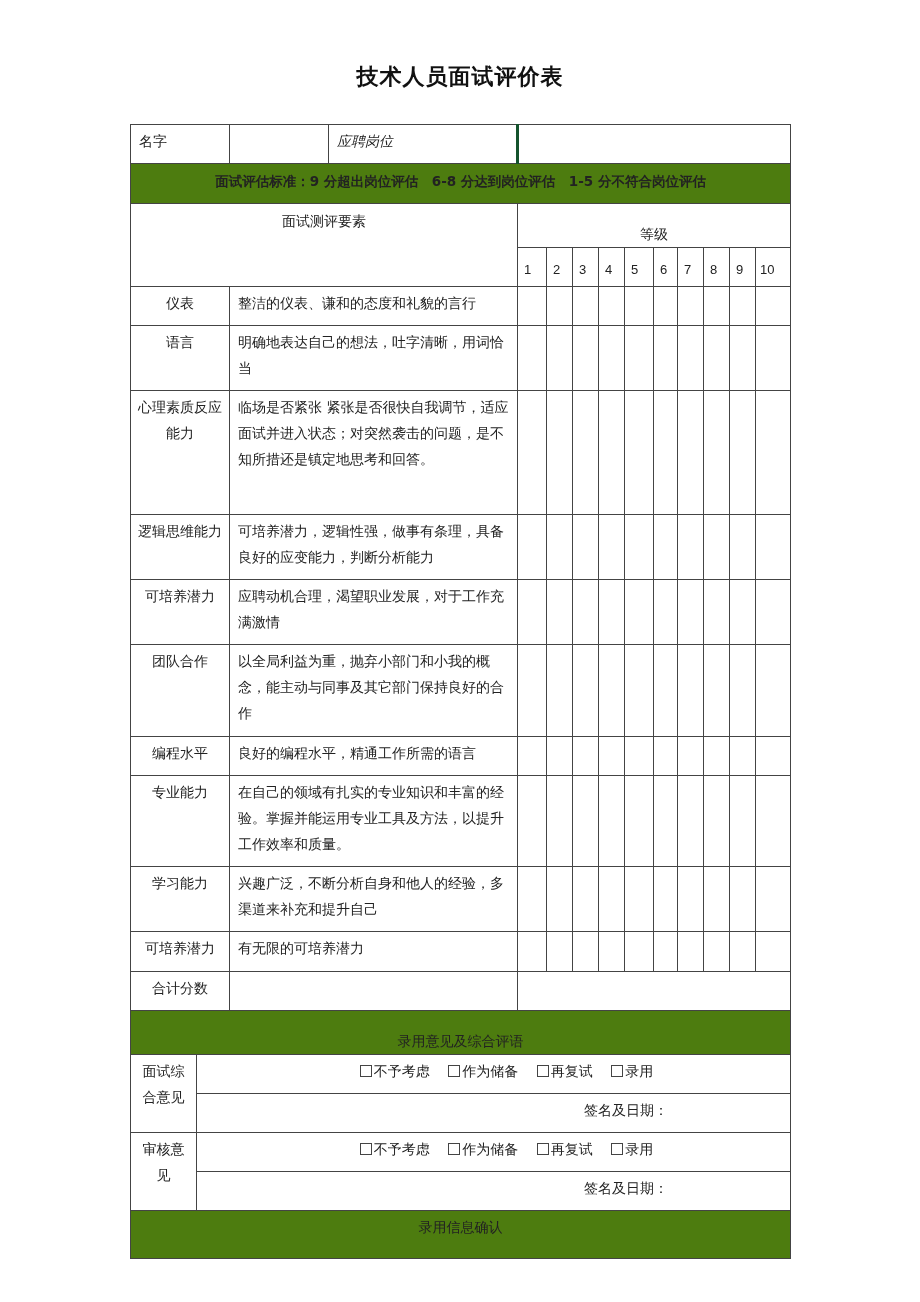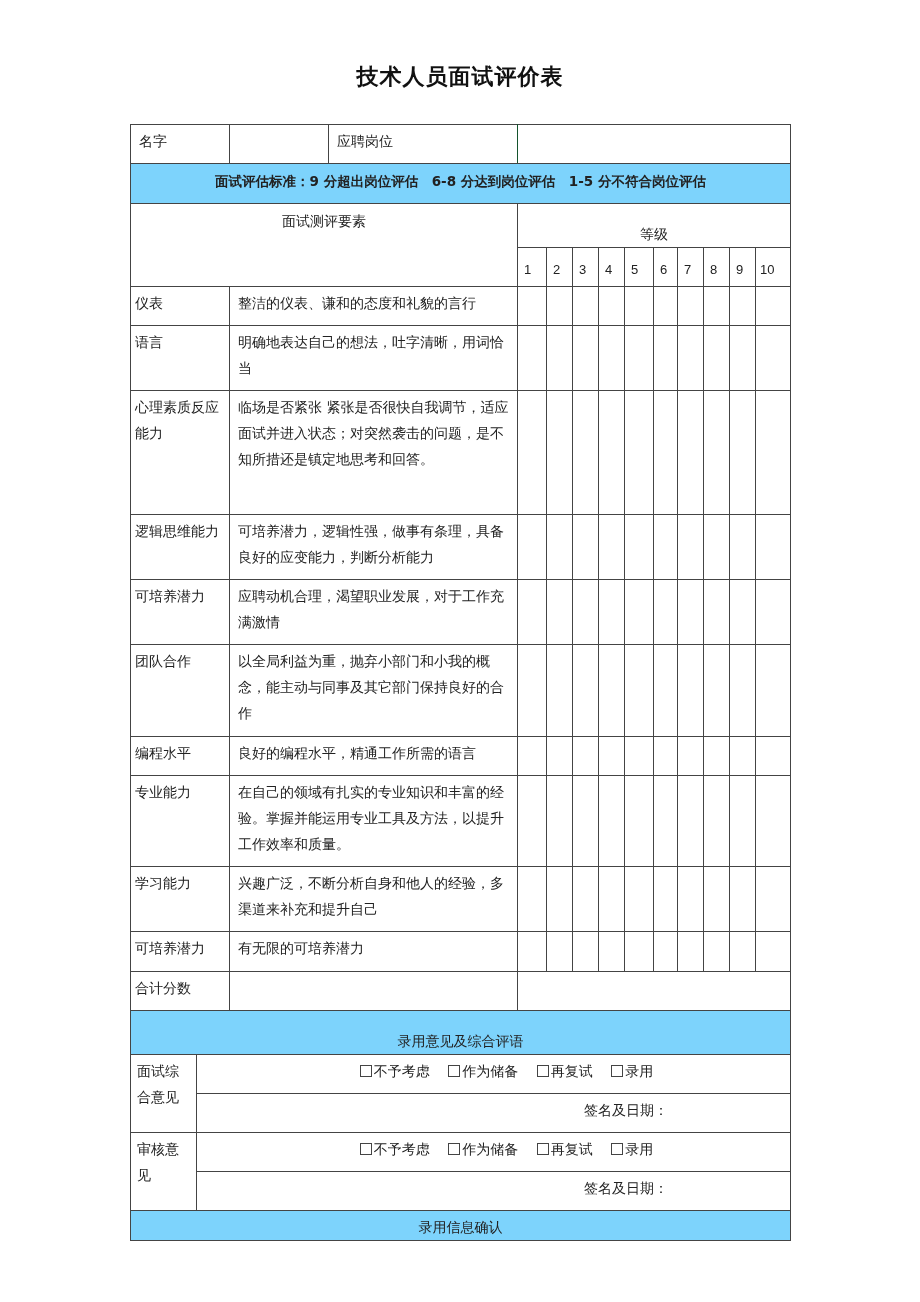--- a/index.html
+++ b/index.html
@@ -1,23 +1,23 @@
 <!DOCTYPE html>
 <html><head>
 <meta charset="utf-8">
 <style>
   html, body { margin: 0; padding: 0; background: #ffffff; }
   body { width: 920px; height: 1302px; position: relative; font-family: "DejaVu Serif", "Liberation Serif", serif; color: #222; }
   .title { position: absolute; left: 0; top: 62px; width: 920px; text-align: center; font-family: "DejaVu Sans", "Liberation Sans", sans-serif; font-weight: bold; font-size: 22px; color: #111; letter-spacing: 1px; }
   table.form { position: absolute; left: 130px; top: 124px; width: 660px; border-collapse: collapse; table-layout: fixed; font-size: 14px; }
   table.form td { border: 1px solid #444; padding: 0; vertical-align: top; line-height: 26px; }
-  .gray { background: #7dd3fc; }
+  .gray { background: #4d7c0f; }
   .center { text-align: center; }
   .pad { padding: 3px 6px 0 8px !important; }
-  .lbl { text-align: left; padding: 3px 4px 0 4px !important; }
+  .lbl { text-align: center; padding: 3px 4px 0 4px !important; }
   .desc { padding: 3px 4px 0 8px !important; }
   .std { font-family: "DejaVu Sans", "Liberation Sans", sans-serif; font-weight: bold; font-size: 13.5px; text-align: center; padding-top: 4px !important; }
   .num { font-family: "Liberation Sans", "DejaVu Sans", sans-serif; font-size: 13px; padding: 6px 0 0 6px !important; vertical-align: middle !important; }
   .options { text-align: center; padding-top: 3px !important; padding-left: 40px !important; }
   .opt { margin-right: 14px; }
   .box { display: inline-block; width: 10px; height: 10px; border: 1px solid #444; margin-right: 2px; vertical-align: -1px; }
   .sign { text-align: right; padding: 3px 122px 0 0 !important; margin-left: 8px; }
 </style>
 </head>
 <body>
@@ -39,21 +39,21 @@
       <col style="width:26px">
       <col style="width:26px">
       <col style="width:26px">
       <col style="width:35px">
   </colgroup>
 
   <tbody>
       <tr style="height:39px">
     <td colspan="2" class="pad">名字</td>
     <td class="pad"></td>
-    <td class="pad" style="border-right:1px solid #14532d;">应聘岗位</td>
+    <td class="pad" style="border-right:3px solid #14532d;font-style:italic;">应聘岗位</td>
     <td colspan="10" class="pad"></td>
   </tr>
 
   <tr style="height:40px">
     <td colspan="14" class="gray std">面试评估标准：9 分超出岗位评估　6-8 分达到岗位评估　1-5 分不符合岗位评估</td>
   </tr>
 
   <tr style="height:38px">
     <td colspan="4" rowspan="2" class="center" style="padding-top:4px;">面试测评要素</td>
     <td colspan="10" class="center" style="padding-top:17px;">等级</td>
@@ -239,17 +239,17 @@
       <span class="opt"><span class="box"></span><span>不予考虑</span></span>
       <span class="opt"><span class="box"></span><span>作为储备</span></span>
       <span class="opt"><span class="box"></span><span>再复试</span></span>
       <span class="opt"><span class="box"></span><span>录用</span></span>
     </td>
   </tr>
   <tr style="height:39px">
     <td colspan="13" class="sign">签名及日期：</td>
   </tr>
 
-  <tr style="height:30px">
+  <tr style="height:48px">
     <td colspan="14" class="gray center" style="padding-top:3px;">录用信息确认</td>
   </tr>
 </tbody>
   </table>
 
 </body></html>

